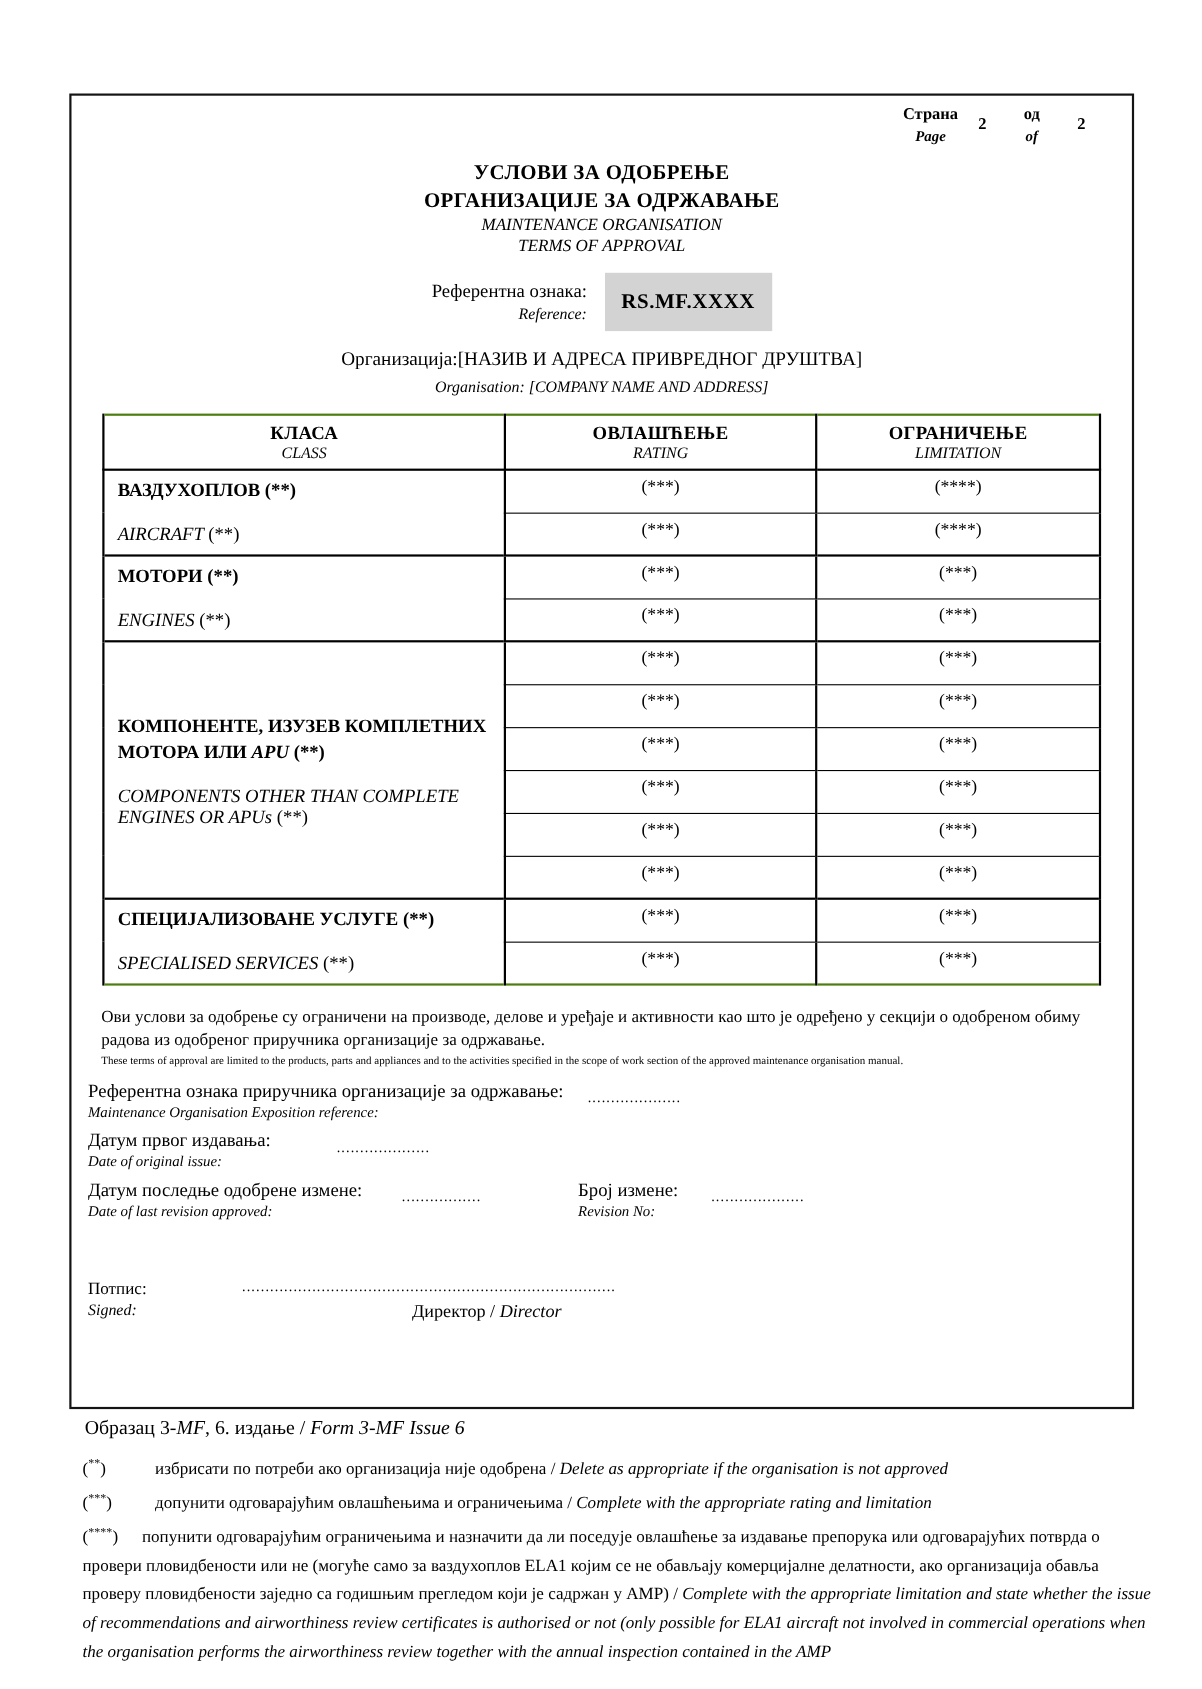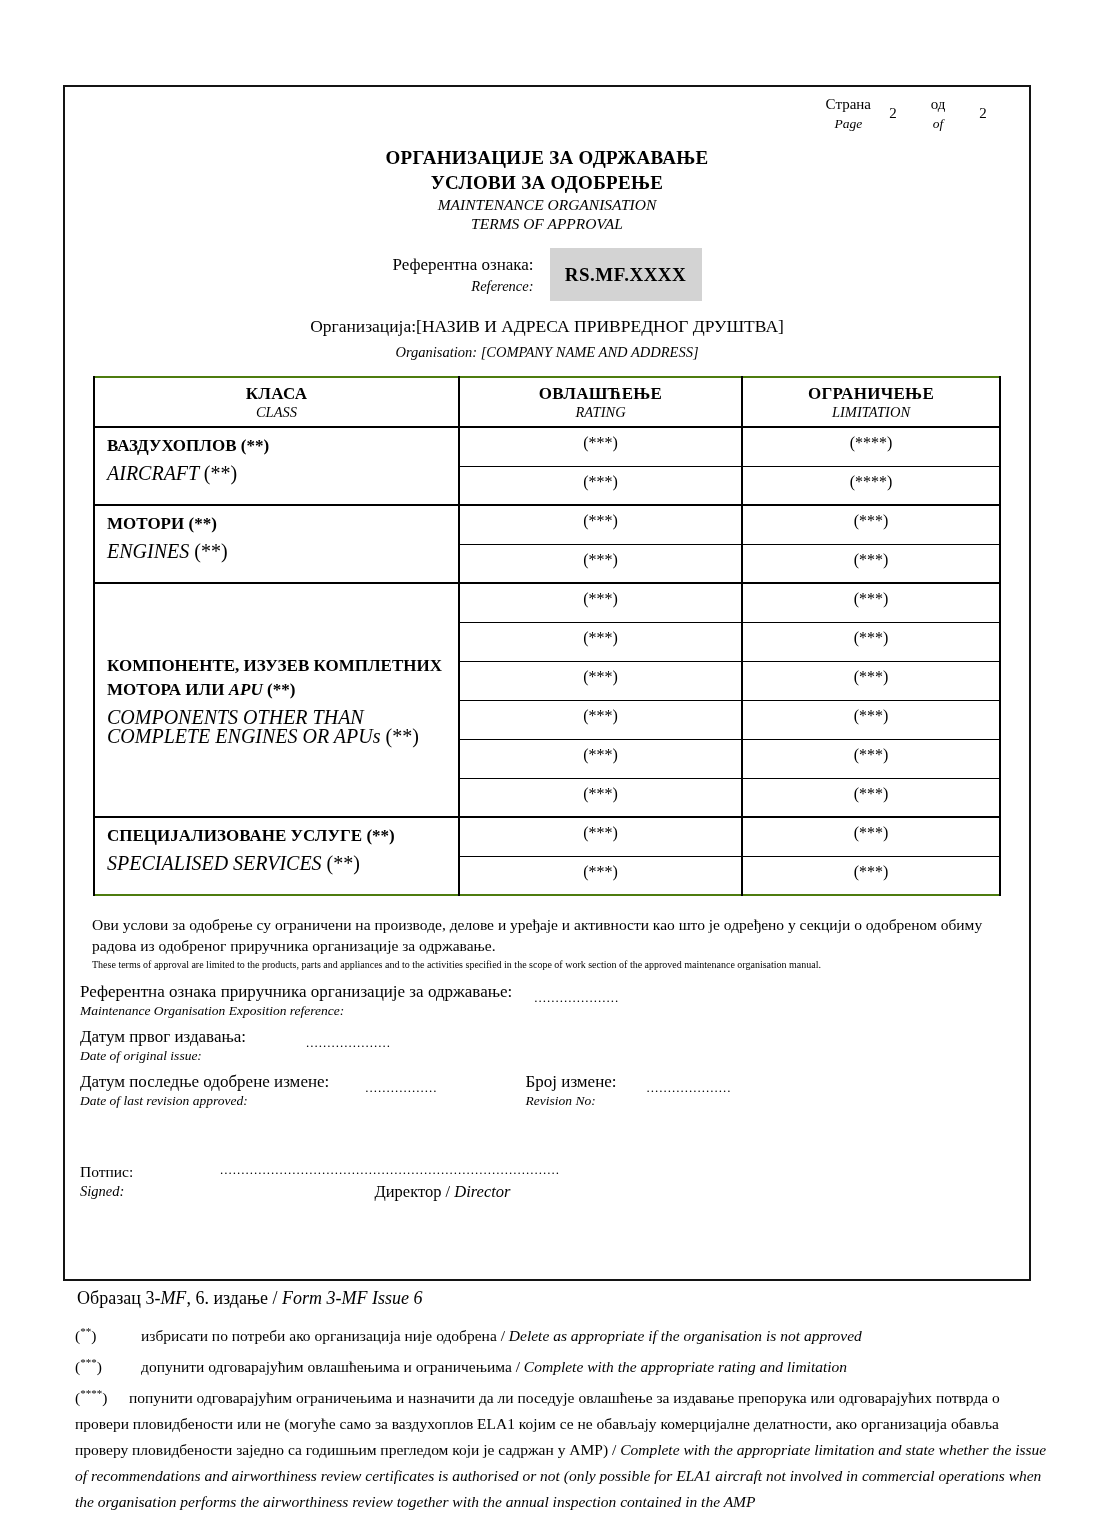--- a/index.html
+++ b/index.html
@@ -12,21 +12,21 @@
   .it { font-style:italic; }
 
   .frame {
     position:absolute; left:63px; top:85px; width:968px; height:1196px;
     border:2px solid #141414; background:#fff; padding:0 0 4px 0;
   }
 
   
   .pg-head {
     display:flex; justify-content:flex-end; align-items:flex-start;
-    margin:8px 24px 0 0; gap:0;
+    margin:8px 24px 0 0; gap:0;font-weight:bold;
   }
   .pg-col { text-align:center; font-size:15px; line-height:19px; }
   .pg-col .en { font-size:13.5px; }
   .pg-num { font-size:15px; width:44px; text-align:center; padding-top:10px; }
   .pg-of { width:46px; }
 
   
   .title-block { text-align:center; margin-top:12px; }
   .title-block .t-sr { font-size:19px; font-weight:bold; line-height:25px; letter-spacing:.3px; }
   .title-block .t-en { font-size:15.5px; font-style:italic; line-height:19px; }
@@ -58,21 +58,21 @@
   .tbl th { border-left-width:2px; border-right-width:2px; border-bottom-width:2px;
     height:50px; text-align:center; vertical-align:middle; }
   .tbl td { border-left-width:2px; border-right-width:2px; }
   .tbl tr.grp td { border-top-width:2px;border-radius:19px; }
   .th-sr { font-size:17px; font-weight:bold; letter-spacing:.3px; }
   .th-en { font-size:14.5px; font-style:italic; font-weight:normal; }
   .cls { vertical-align:top; padding:6px 10px 0 12px; }
   .cls.mid { vertical-align:middle; padding-top:0; }
   .cls-sr { font-size:17px; font-weight:bold; line-height:24px; }
   .cls-sr .mk { font-weight:bold; }
-  .cls-en { font-size:20px; font-style:italic; line-height:19px; margin-top:6px; }
+  .cls-en { font-size:17px; font-style:italic; line-height:19px; margin-top:18px; }
   .cls-en .mk { font-style:normal; }
   td.val { height:39px; text-align:center; vertical-align:top; padding-top:6px; font-size:16px; }
 
   
   .terms { margin:18px 30px 0 27px; }
   .terms .sr { font-size:15.5px; line-height:21px; }
   .terms .en { font-size:10px; line-height:18px; }
 
   
   .field { display:flex; align-items:flex-start; margin:7px 0 0 15px; }
@@ -119,22 +119,22 @@
     </div>
     <div class="pg-num">2</div>
     <div class="pg-col pg-of">
       <div class="sr">од</div>
       <div class="en it">of</div>
     </div>
     <div class="pg-num">2</div>
   </div>
 
   <div class="title-block">
+    <div class="t-sr">УСЛОВИ ЗА ОДОБРЕЊЕ</div>
     <div class="t-sr">ОРГАНИЗАЦИЈЕ ЗА ОДРЖАВАЊЕ</div>
-    <div class="t-sr">УСЛОВИ ЗА ОДОБРЕЊЕ</div>
     <div class="t-en">MAINTENANCE ORGANISATION</div>
     <div class="t-en">TERMS OF APPROVAL</div>
   </div>
 
   <div class="ref-row">
     <div class="ref-labels">
       <div class="sr">Референтна ознака:</div>
       <div class="en">Reference:</div>
     </div>
     <div class="ref-box">RS.MF.XXXX</div>

